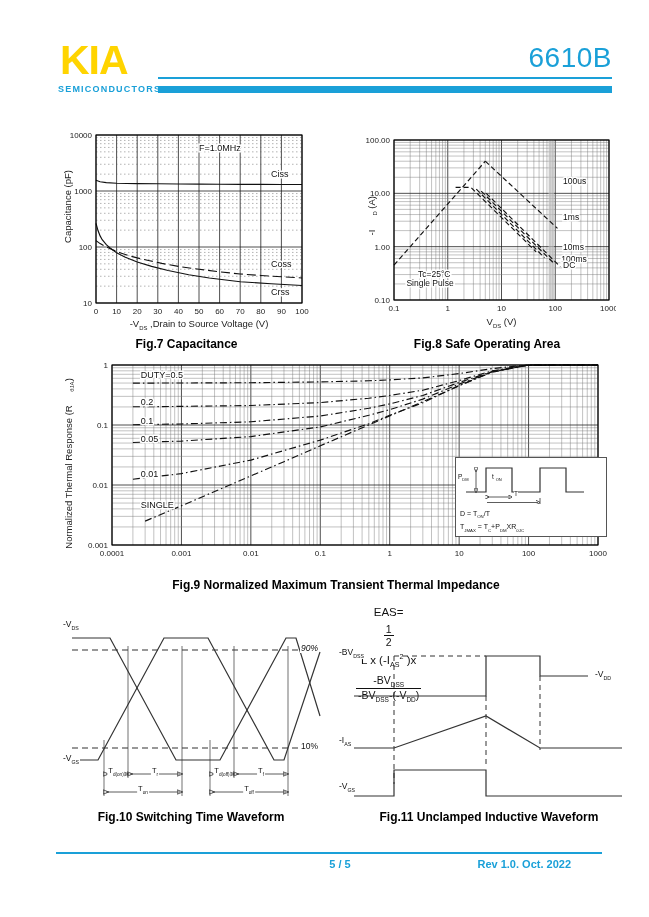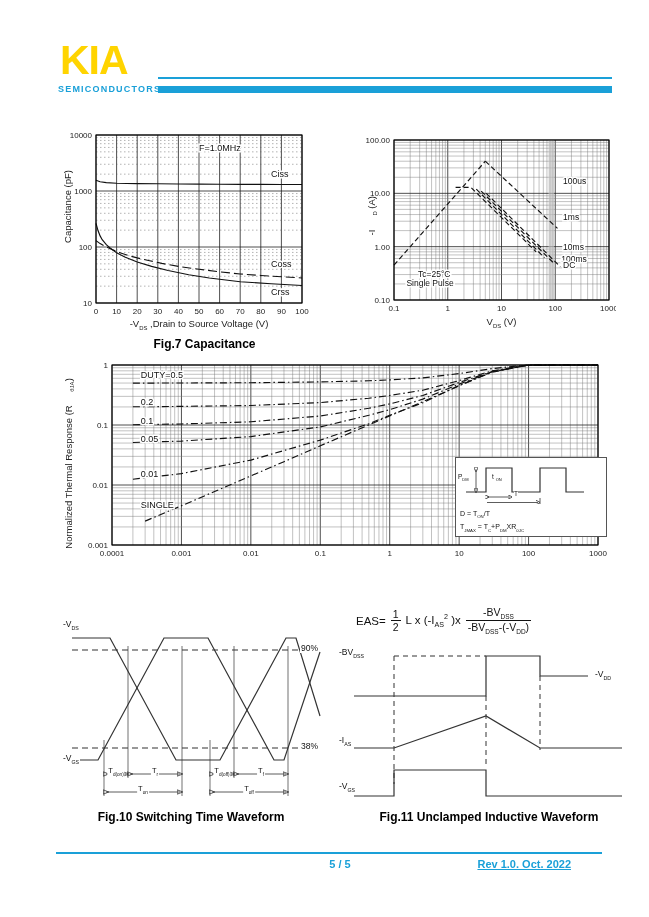--- a/index.html
+++ b/index.html
@@ -22,36 +22,37 @@
   .ylab{position:absolute;writing-mode:vertical-rl;transform:rotate(180deg);font-size:9.5px;color:#222;white-space:nowrap;}
   .caption{position:absolute;text-align:center;font-weight:bold;font-size:12px;color:#000;}
   .wlab{position:absolute;font-size:8.5px;color:#111;background:#fff;padding:0 1px;white-space:nowrap;line-height:1.1;}
   .wlab.c{transform:translateX(-50%);font-size:7.5px;}
   .wave line,.wave path,.wave polyline{stroke:#333;fill:none;}
   
   .inset{position:absolute;border:1px solid #555;background:#fff;padding:2px 4px;box-sizing:border-box;}
   .inset .eq{font-size:7px;color:#111;line-height:1.6;white-space:nowrap;}
   .ilab{position:absolute;font-size:6.5px;color:#111;background:#fff;line-height:1;}
   
-  .formula{position:absolute;display:flex;align-items:center;gap:5px;font-size:11.5px;color:#111;white-space:nowrap;}
+  .formula{position:absolute;display:flex;align-items:center;gap:5px;font-size:11.5px;color:#111;white-space:nowrap;flex-direction:column;}
   .frac{display:inline-block;text-align:center;font-size:10.5px;}
   .frac .top{display:block;border-bottom:1px solid #111;padding:0 2px;}
   .frac .bot{display:block;padding:0 2px;}
   
   .footer-rule{position:absolute;left:56px;top:852px;width:546px;height:1.5px;}
   .footer-page{position:absolute;left:0;top:858px;width:680px;text-align:center;font-size:11px;font-weight:bold;}
   .footer-rev{position:absolute;left:420px;top:858px;width:151px;text-align:right;font-size:11px;font-weight:bold;}
 </style>
 </head>
 <body>
 
 <div class="page">
 
   <div class="logo" style="color: rgb(255, 212, 0);">KIA</div>
   <div class="logo-sub" style="color: rgb(26, 160, 216);">SEMICONDUCTORS</div>
+  <div class="part" style="color: rgb(26, 160, 216);">6610B</div>
   <div class="rule-thin" style="background: rgb(26, 160, 216);"></div>
   <div class="rule-thick" style="background: rgb(26, 160, 216);"></div>
 
   <div class="fig" style="left:58px;top:128px;width:265px;height:215px;">
     <div class="chart"><svg width="265" height="215" viewBox="0 0 265 215">
           <line x1="38" x2="38" y1="7" y2="175" stroke="#222" stroke-width="0.8"></line>
           <line x1="58.6" x2="58.6" y1="7" y2="175" stroke="#222" stroke-width="0.8"></line>
           <line x1="79.2" x2="79.2" y1="7" y2="175" stroke="#222" stroke-width="0.8"></line>
           <line x1="99.8" x2="99.8" y1="7" y2="175" stroke="#222" stroke-width="0.8"></line>
           <line x1="120.4" x2="120.4" y1="7" y2="175" stroke="#222" stroke-width="0.8"></line>
@@ -109,21 +110,21 @@
           <text x="34" y="66" text-anchor="end" class="tick">1000</text>
           <text x="34" y="10" text-anchor="end" class="tick">10000</text>
           <text x="141" y="22.90381275645126" class="plab" font-size="9px">F=1.0MHz</text>
           <text x="213.1" y="48.70473971421487" class="plab" font-size="9px">Ciss</text>
           <text x="213.1" y="138.9666501167735" class="plab" font-size="9px">Coss</text>
           <text x="213.1" y="166.81683000201866" class="plab" font-size="9px">Crss</text>
         </svg></div>
     <div class="ylab" style="left:4px;top:42px;">Capacitance (pF)</div>
     <div class="xlab" style="left:38px;width:206px;top:190px;">-V<sub>DS</sub> ,Drain to Source Voltage (V)</div>
   </div>
-  <div class="caption" style="left:72px;top:337px;width:265px;">Fig.7 Capacitance</div>
+  <div class="caption" style="left:54px;top:337px;width:265px;">Fig.7 Capacitance</div>
 
   <div class="fig" style="left:358px;top:128px;width:258px;height:215px;">
     <div class="chart"><svg width="258" height="215" viewBox="0 0 258 215">
           <line x1="36" x2="36" y1="12" y2="172" stroke="#222" stroke-width="0.8"></line>
           <line x1="52.18036226693899" x2="52.18036226693899" y1="12" y2="172" stroke="#777" stroke-width="0.45"></line>
           <line x1="61.64526744118186" x2="61.64526744118186" y1="12" y2="172" stroke="#777" stroke-width="0.45"></line>
           <line x1="68.36072453387797" x2="68.36072453387797" y1="12" y2="172" stroke="#777" stroke-width="0.45"></line>
           <line x1="73.569637733061" x2="73.569637733061" y1="12" y2="172" stroke="#777" stroke-width="0.45"></line>
           <line x1="77.82562970812086" x2="77.82562970812086" y1="12" y2="172" stroke="#777" stroke-width="0.45"></line>
           <line x1="81.42401965076631" x2="81.42401965076631" y1="12" y2="172" stroke="#777" stroke-width="0.45"></line>
@@ -206,20 +207,21 @@
           <text x="205.1043819177053" y="92.46070966217212" class="plab" font-size="8.5px">1ms</text>
           <text x="205.1043819177053" y="122.43099062857105" class="plab" font-size="8.5px">10ms</text>
           <text x="203.3744551864925" y="133.81315500614403" class="plab" font-size="8.5px">100ms</text>
           <text x="205.1043819177053" y="139.89013379584202" class="plab" font-size="8.5px">DC</text>
           <text x="60.03474418464428" y="148.99393257818735" class="plab" font-size="8.5px">Tc=25°C</text>
           <text x="48.386629524082224" y="158.38546639449035" class="plab" font-size="8.5px">Single  Pulse</text>
         </svg></div>
     <div class="ylab" style="left:8px;top:68px;">-I<sub>D</sub> (A)</div>
     <div class="xlab" style="left:36px;width:215px;top:188px;">V<sub>DS</sub> (V)</div>
   </div>
+  <div class="caption" style="left:358px;top:337px;width:258px;">Fig.8 Safe Operating Area</div>
 
   <div class="fig" style="left:55px;top:360px;width:562px;height:212px;">
     <div class="chart"><svg width="562" height="212" viewBox="0 0 562 212">
           <line x1="57" x2="57" y1="5" y2="185" stroke="#222" stroke-width="0.8"></line>
           <line x1="77.90008255609928" x2="77.90008255609928" y1="5" y2="185" stroke="#777" stroke-width="0.45"></line>
           <line x1="90.12584711339372" x2="90.12584711339372" y1="5" y2="185" stroke="#777" stroke-width="0.45"></line>
           <line x1="98.80016511219854" x2="98.80016511219854" y1="5" y2="185" stroke="#777" stroke-width="0.45"></line>
           <line x1="105.52848887247217" x2="105.52848887247217" y1="5" y2="185" stroke="#777" stroke-width="0.45"></line>
           <line x1="111.025929669493" x2="111.025929669493" y1="5" y2="185" stroke="#777" stroke-width="0.45"></line>
           <line x1="115.67394963527556" x2="115.67394963527556" y1="5" y2="185" stroke="#777" stroke-width="0.45"></line>
@@ -348,20 +350,21 @@
         <line x1="27" y1="42.5" x2="78" y2="42.5" stroke-width="0.8" marker-end="url(#ah)"></line>
         <line x1="80" y1="38" x2="80" y2="44" stroke-width="0.8"></line>
       </svg>
       <span class="ilab" style="left:2px;top:16px;">P<sub>DM</sub></span>
       <span class="ilab" style="left:36px;top:16px;">t <sub>ON</sub></span>
       <span class="ilab" style="left:58px;top:33px;">T</span>
       <div class="eq">D = T<sub>ON</sub>/T</div>
       <div class="eq">T<sub>JMAX</sub> = T<sub>C</sub>+P<sub>DM</sub>XR<sub>θJC</sub></div>
     </div>
   </div>
+  <div class="caption" style="left:55px;top:578px;width:562px;">Fig.9 Normalized Maximum Transient Thermal Impedance</div>
 
   <div class="fig" style="left:60px;top:612px;width:262px;height:190px;">
     <svg class="wave" width="262" height="190" viewBox="0 0 262 190">
       <line x1="12" y1="38" x2="238" y2="38" stroke-dasharray="6 4" stroke-width="1.1"></line>
       <line x1="12" y1="136" x2="238" y2="136" stroke-dasharray="6 4" stroke-width="1.1"></line>
       <path d="M12,26 H50 L116,148 H160 L226,26 H236 L260,104" stroke-width="1.2"></path>
       <path d="M12,148 H38 L104,26 H148 L214,148 H224 L260,40" stroke-width="1.2"></path>
       <line x1="44" y1="128" x2="44" y2="184" stroke-width="0.7"></line>
       <line x1="68" y1="34" x2="68" y2="166" stroke-width="0.7"></line>
       <line x1="122" y1="34" x2="122" y2="184" stroke-width="0.7"></line>
@@ -375,22 +378,22 @@
       <line x1="46" y1="180" x2="120" y2="180" stroke-width="0.8" marker-start="url(#ah2)" marker-end="url(#ah2)"></line>
       <line x1="152" y1="180" x2="226" y2="180" stroke-width="0.8" marker-start="url(#ah2)" marker-end="url(#ah2)"></line>
       <defs>
         <marker id="ah2" markerWidth="7" markerHeight="7" refX="3.5" refY="3.5" orient="auto">
           <path d="M0,0.8 L7,3.5 L0,6.2 z" fill="#333" stroke="none"></path>
         </marker>
       </defs>
     </svg>
     <span class="wlab" style="left:2px;top:8px;">-V<sub>DS</sub></span>
     <span class="wlab" style="left:2px;top:142px;">-V<sub>GS</sub></span>
-    <span class="wlab" style="left:240px;top:32px;">90%</span>
-    <span class="wlab" style="left:240px;top:130px;">38%</span>
+    <span class="wlab" style="left:240px;top:32px;font-style:italic;">90%</span>
+    <span class="wlab" style="left:240px;top:130px;">10%</span>
     <span class="wlab c" style="left:56px;top:155px;">T<sub>d(on)</sub></span>
     <span class="wlab c" style="left:95px;top:155px;">T<sub>r</sub></span>
     <span class="wlab c" style="left:162px;top:155px;">T<sub>d(off)</sub></span>
     <span class="wlab c" style="left:201px;top:155px;">T<sub>f</sub></span>
     <span class="wlab c" style="left:83px;top:173px;">T<sub>on</sub></span>
     <span class="wlab c" style="left:189px;top:173px;">T<sub>off</sub></span>
   </div>
   <div class="caption" style="left:60px;top:810px;width:262px;">Fig.10 Switching Time Waveform</div>
 
   <div class="fig" style="left:338px;top:606px;width:302px;height:200px;">
@@ -419,15 +422,15 @@
       <span class="wlab" style="left:0px;top:4px;">-BV<sub>DSS</sub></span>
       <span class="wlab" style="left:256px;top:26px;">-V<sub>DD</sub></span>
       <span class="wlab" style="left:0px;top:92px;">-I<sub>AS</sub></span>
       <span class="wlab" style="left:0px;top:138px;">-V<sub>GS</sub></span>
     </div>
   </div>
   <div class="caption" style="left:338px;top:810px;width:302px;">Fig.11 Unclamped Inductive Waveform</div>
 
   <div class="footer-rule" style="background: rgb(26, 160, 216);"></div>
   <div class="footer-page" style="color: rgb(26, 160, 216);">5 / 5</div>
-  <div class="footer-rev" style="color: rgb(26, 160, 216); text-decoration: underline;">Rev 1.0. Oct. 2022</div>
+  <div class="footer-rev" style="color: rgb(26, 160, 216);">Rev 1.0. Oct. 2022</div>
 
 </div>
 
 </body></html>

